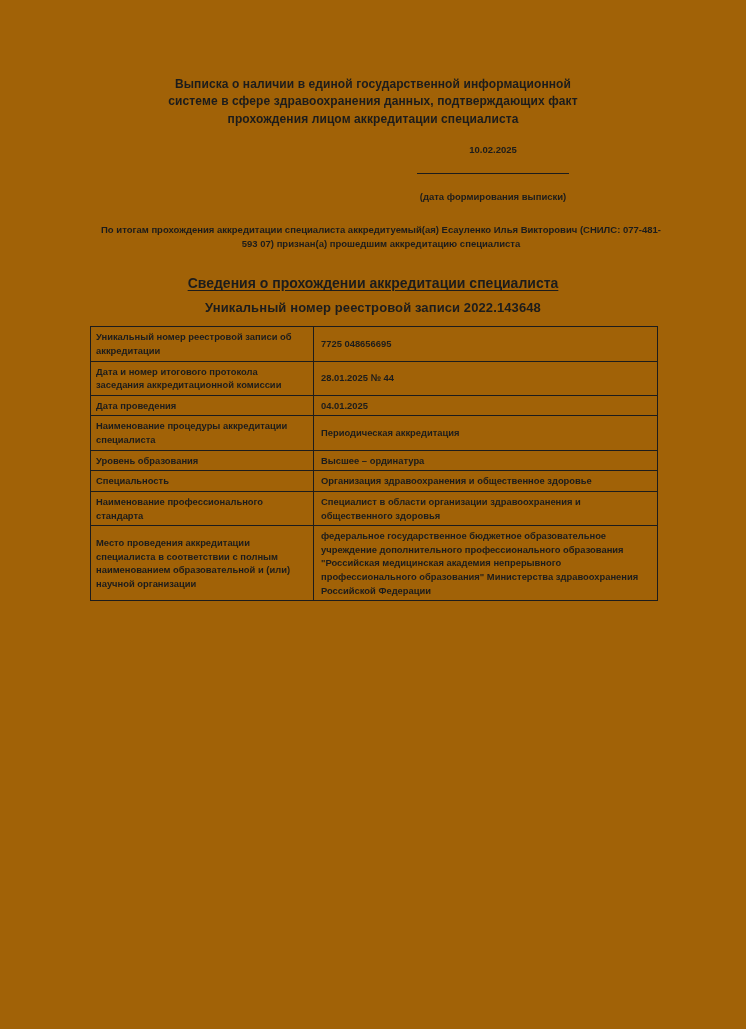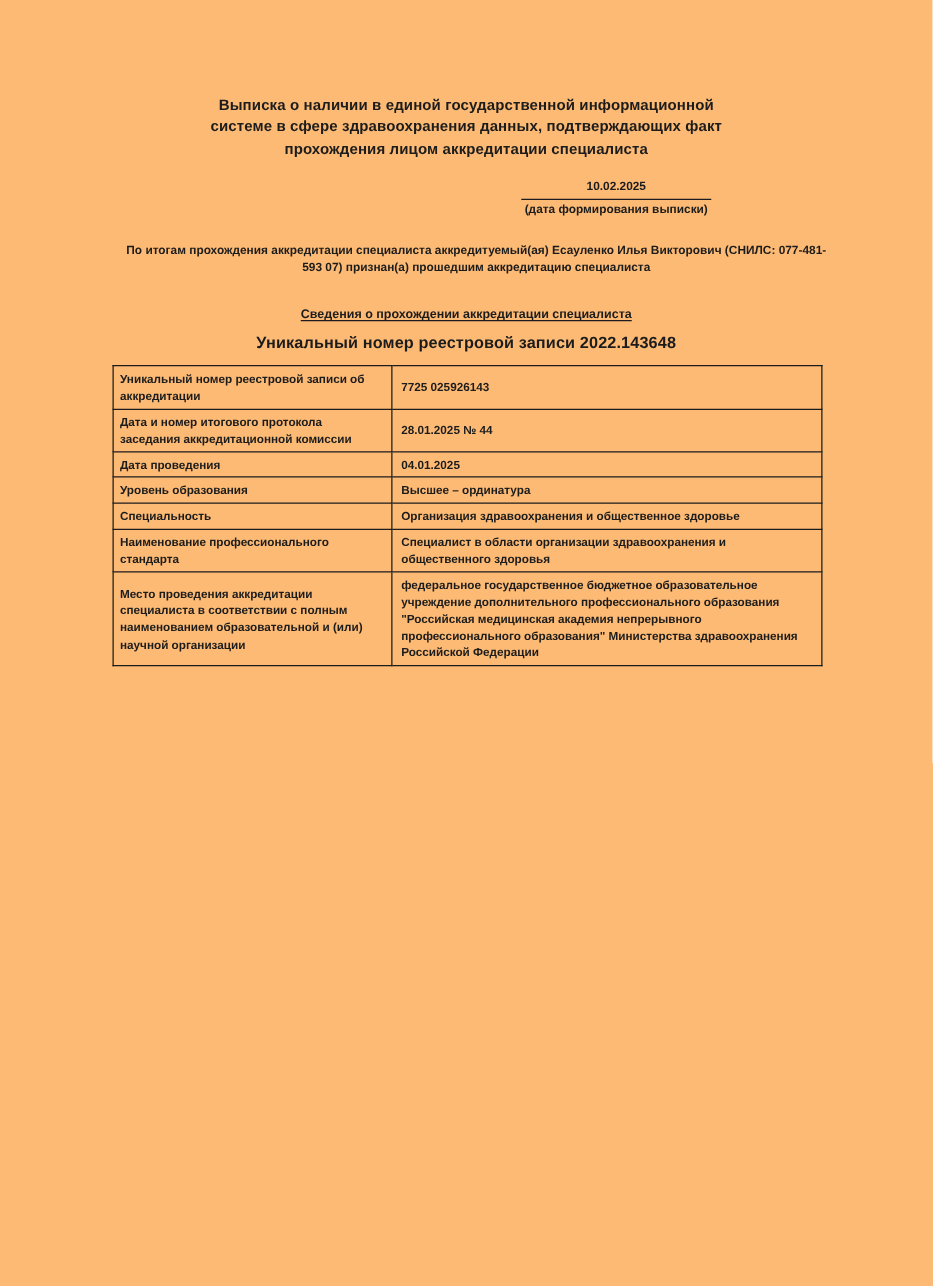--- a/index.html
+++ b/index.html
@@ -1,20 +1,20 @@
 <!DOCTYPE html>
 <html><head>
 <meta charset="utf-8">
 <style>
   html, body { margin: 0; padding: 0; background: #ffffff; }
   .page {
     position: relative;
     width: 746px;
     height: 1029px;
-    background: #fdba74;
+    background: #a16207;
     box-sizing: border-box;
     padding-top: 76px;
     font-family: "Liberation Sans", "DejaVu Sans", sans-serif;
     font-weight: bold;
     color: #1c1c1c;
     overflow: hidden;
   }
   .doc-title {
     font-size: 12px;
     line-height: 1.45;
@@ -24,40 +24,40 @@
   }
   .date-block {
     width: 152px;
     margin: 16px 177px 0 auto;
     text-align: center;
     font-size: 9.5px;
     line-height: 1.35;
   }
   .date-value {
     display: block;
-    padding-bottom: 2px;
+    padding-bottom: 16px;
     border-bottom: 1.5px solid #1c1c1c;
   }
   .date-caption {
     display: block;
-    margin-top: 2px;
+    margin-top: 17px;
     white-space: nowrap;
   }
   .intro {
     margin-top: 19px;
     text-align: center;
     font-size: 9.5px;
     line-height: 1.5;
     white-space: pre-line;
     padding-left: 16px;
   }
   .section-heading {
     margin-top: 24px;
     text-align: center;
-    font-size: 10px;
+    font-size: 14px;
     text-decoration: underline;
     text-underline-offset: 2px;
   }
   .registry-heading {
     margin-top: 9px;
     text-align: center;
     font-size: 13px;
     letter-spacing: 0.1px;
   }
   table.acc-table {
@@ -100,29 +100,33 @@
   <div class="registry-heading">Уникальный номер реестровой записи 2022.143648</div>
 
   <table class="acc-table">
     <colgroup>
         <col class="c-label">
         <col class="c-value">
       </colgroup>
     <tbody>
       <tr>
         <td class="label">Уникальный номер реестровой записи об аккредитации</td>
-        <td class="value">7725 025926143</td>
+        <td class="value">7725 048656695</td>
       </tr>
       <tr>
         <td class="label">Дата и номер итогового протокола заседания аккредитационной комиссии</td>
         <td class="value">28.01.2025 № 44</td>
       </tr>
       <tr>
         <td class="label">Дата проведения</td>
         <td class="value">04.01.2025</td>
+      </tr>
+      <tr>
+        <td class="label">Наименование процедуры аккредитации специалиста</td>
+        <td class="value">Периодическая аккредитация</td>
       </tr>
       <tr>
         <td class="label">Уровень образования</td>
         <td class="value">Высшее – ординатура</td>
       </tr>
       <tr>
         <td class="label">Специальность</td>
         <td class="value">Организация здравоохранения и общественное здоровье</td>
       </tr>
       <tr>

